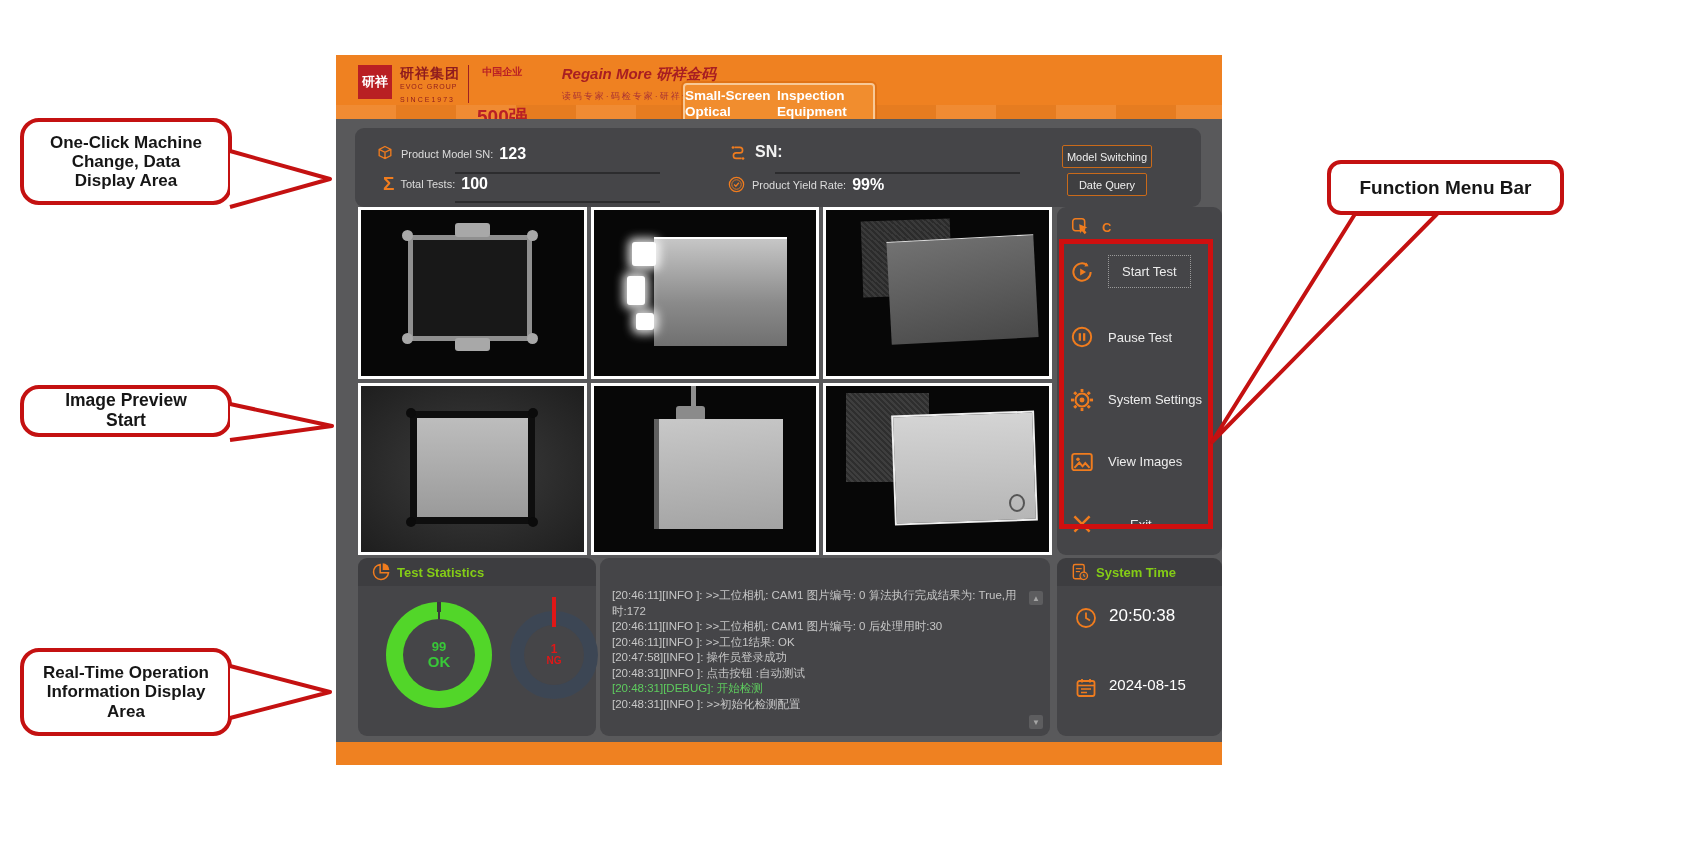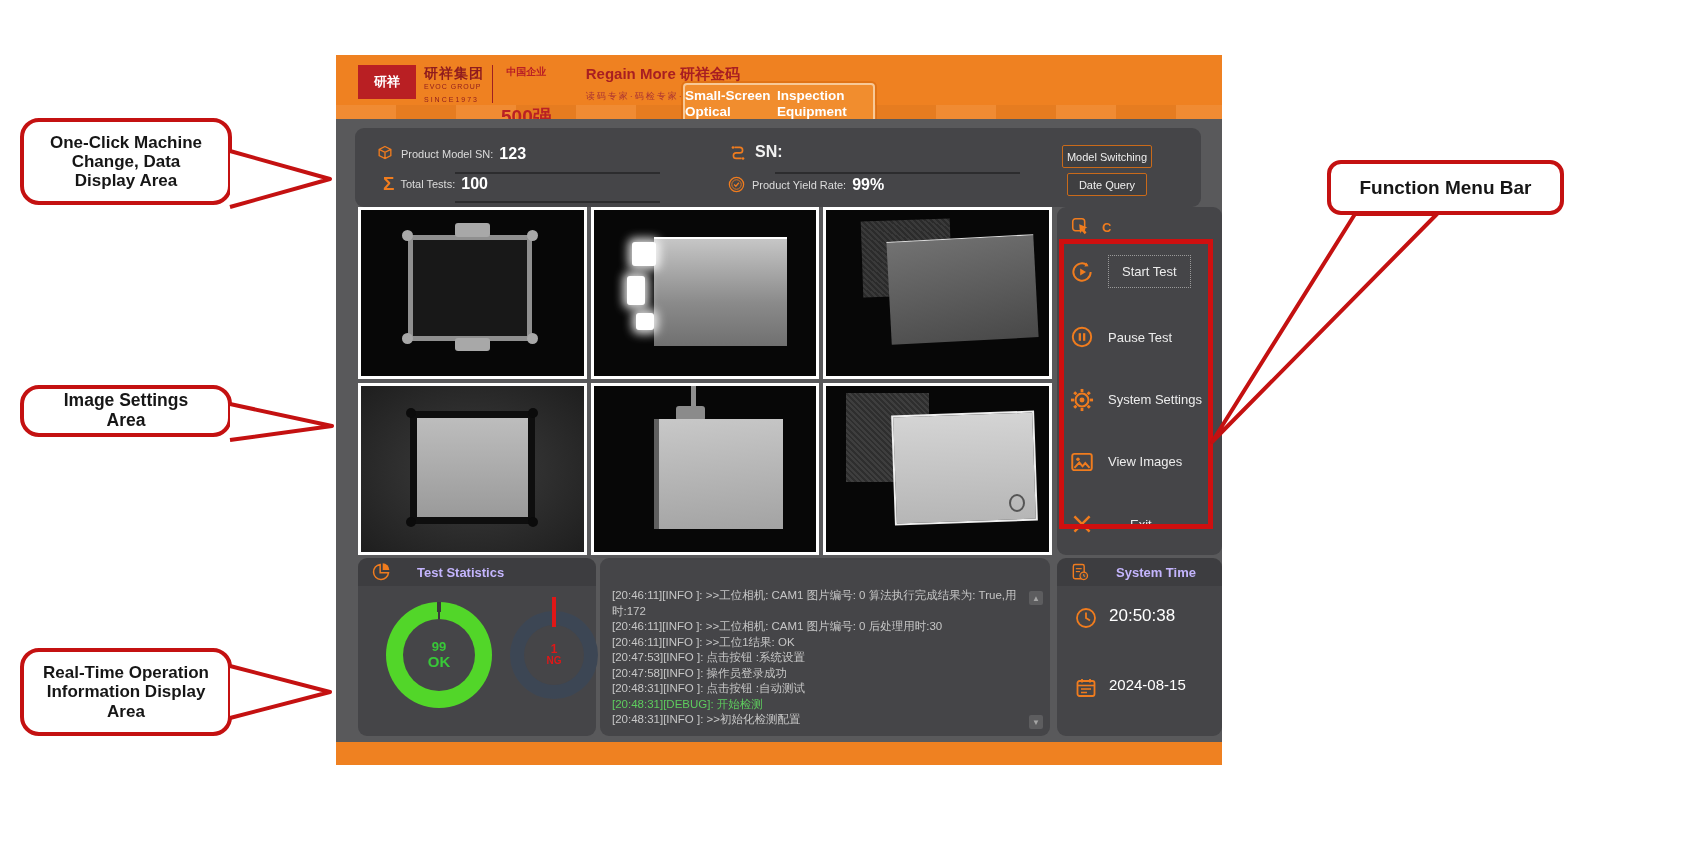--- a/index.html
+++ b/index.html
@@ -6,45 +6,45 @@
   html,body { background:#ffffff; font-family:"Liberation Sans", sans-serif; }
   .canvas { position:relative; width:1688px; height:861px; background:#fff; overflow:hidden; }
 
   
   .app { position:absolute; left:336px; top:55px; width:886px; height:710px; background:#59595b; z-index:1; }
 
   .app-header { position:absolute; left:0; top:0; width:100%; height:64px; background:#ef8121; overflow:hidden; }
   .app-header::after { content:""; position:absolute; left:0; bottom:0; width:100%; height:14px;
       background:repeating-linear-gradient(90deg, rgba(255,255,255,.16) 0 60px, rgba(0,0,0,.08) 60px 120px); opacity:.5; }
   .logo-cluster { position:absolute; left:22px; top:10px; display:flex; align-items:flex-start; gap:8px; z-index:2; }
-  .logo-box { width:58px; height:34px; background:#b91f23; color:#fff; font-size:13px; font-weight:bold;
+  .logo-box { width:34px; height:34px; background:#b91f23; color:#fff; font-size:13px; font-weight:bold;
       display:flex; align-items:center; justify-content:center; line-height:1.05; text-align:center; }
   .logo-col1 { color:#8f1b1e; }
   .logo-col1 .cn { font-size:14px; font-weight:bold; letter-spacing:1px; }
   .logo-col1 .en { font-size:7px; letter-spacing:1px; }
   .logo-col1 .en2 { font-size:7px; letter-spacing:2px; margin-top:6px; }
   .logo-div { width:1px; height:38px; background:#9e2023; }
   .logo-col2 { color:#b92025; text-align:center; }
   .logo-col2 .cn { font-size:10px; font-weight:bold; }
   .logo-col2 .big { font-size:19px; font-weight:bold; line-height:1;margin-top:28px; }
   .logo-col3 { margin-left:26px; }
-  .logo-script { font-size:15px; font-weight:bold; color:#a81e22; }
+  .logo-script { font-size:15px; font-style:italic; font-weight:bold; color:#a81e22; }
   .logo-tagline { font-size:9px; color:#a33; letter-spacing:2px; margin-top:6px; }
   .title-plate { position:absolute; left:50%; top:28px; transform:translateX(-50%); width:192px; height:42px;
       background:#f18d2e; border:2px solid #f8c9 ; border:2px solid #f8c997; border-radius:4px;
       display:flex; flex-direction:row; align-items:center; justify-content:center; z-index:2;
       box-shadow:0 0 0 2px rgba(200,90,0,.35); }
   .title-plate div { color:#fff; font-size:13.5px; font-weight:bold; line-height:1.2; }
 
   .app-footer { position:absolute; left:0; top:687px; width:100%; height:23px; background:#ef8121; }
 
   
   .panel { position:absolute; background:#454548; border-radius:9px; }
-  .sec-head { position:absolute; top:0; left:0; right:0; height:28px; display:flex; align-items:center; gap:26px;
-      padding-left:13px; background:rgba(0,0,0,.10); border-radius:9px 9px 0 0; color:#c4b5fd; font-size:13px; font-weight:bold; }
+  .sec-head { position:absolute; top:0; left:0; right:0; height:28px; display:flex; align-items:center; gap:6px;
+      padding-left:13px; background:rgba(0,0,0,.10); border-radius:9px 9px 0 0; color:#84cc16; font-size:13px; font-weight:bold; }
 
   
   .data-panel { left:19px; top:73px; width:846px; height:79px; }
   .field { position:absolute; display:flex; align-items:center; gap:6px; }
   .f-label { color:#dcdcdc; font-size:11px; }
   .f-label-big { color:#f2f2f2; font-size:16px; font-weight:bold; }
   .f-value { color:#ffffff; font-size:16px; font-weight:bold; }
   .uline { position:absolute; height:2px; background:#2c2c2e; }
   .db-btn { position:absolute; background:#3f3f41; border:1px solid #c96a1a; border-radius:2px;
       color:#eeeeee; font-size:11px; display:flex; align-items:center; justify-content:center; cursor:pointer; }
@@ -319,21 +319,20 @@
           <span class="l">NG</span>
         </div>
       </div>
     </div>
 
     <div class="panel log-panel">
       <div class="log-body">
         <div class="log-line">[20:46:11][INFO ]: &gt;&gt;工位相机: CAM1 图片编号: 0 算法执行完成结果为: True,用时:172</div>
         <div class="log-line">[20:46:11][INFO ]: &gt;&gt;工位相机: CAM1 图片编号: 0 后处理用时:30</div>
         <div class="log-line">[20:46:11][INFO ]: &gt;&gt;工位1结果: OK</div>
-        <div class="log-line">[20:47:53][INFO ]: 点击按钮 :系统设置</div>
         <div class="log-line">[20:47:58][INFO ]: 操作员登录成功</div>
         <div class="log-line">[20:48:31][INFO ]: 点击按钮 :自动测试</div>
         <div class="log-line debug">[20:48:31][DEBUG]: 开始检测</div>
         <div class="log-line">[20:48:31][INFO ]: &gt;&gt;初始化检测配置</div>
       </div>
       <div class="sb sb-up">▲</div>
       <div class="sb sb-down">▼</div>
     </div>
 
     <div class="panel time-panel">
@@ -370,21 +369,21 @@
     <div class="app-footer"></div>
   </div>
 
   <div class="red-rect"></div>
 
   <div class="callout co-1">One-Click Machine Change, Data Display Area</div>
   <svg class="tail" style="left:228px; top:139px;" width="110" height="80">
     <path d="M2 12 L102 40 L2 68" fill="#ffffff" stroke="#c41111" stroke-width="4" stroke-linejoin="round"></path>
   </svg>
 
-  <div class="callout co-2">Image Settings Area</div>
+  <div class="callout co-2">Image Preview Start</div>
   <svg class="tail" style="left:228px; top:396px;" width="112" height="56">
     <path d="M2 8 L104 30 L2 44" fill="#ffffff" stroke="#c41111" stroke-width="4" stroke-linejoin="round"></path>
   </svg>
 
   <div class="callout co-3">Real-Time Operation Information Display Area</div>
   <svg class="tail" style="left:228px; top:658px;" width="110" height="72">
     <path d="M2 8 L102 34 L2 60" fill="#ffffff" stroke="#c41111" stroke-width="4" stroke-linejoin="round"></path>
   </svg>
 
   <div class="callout co-4">Function Menu Bar</div>

